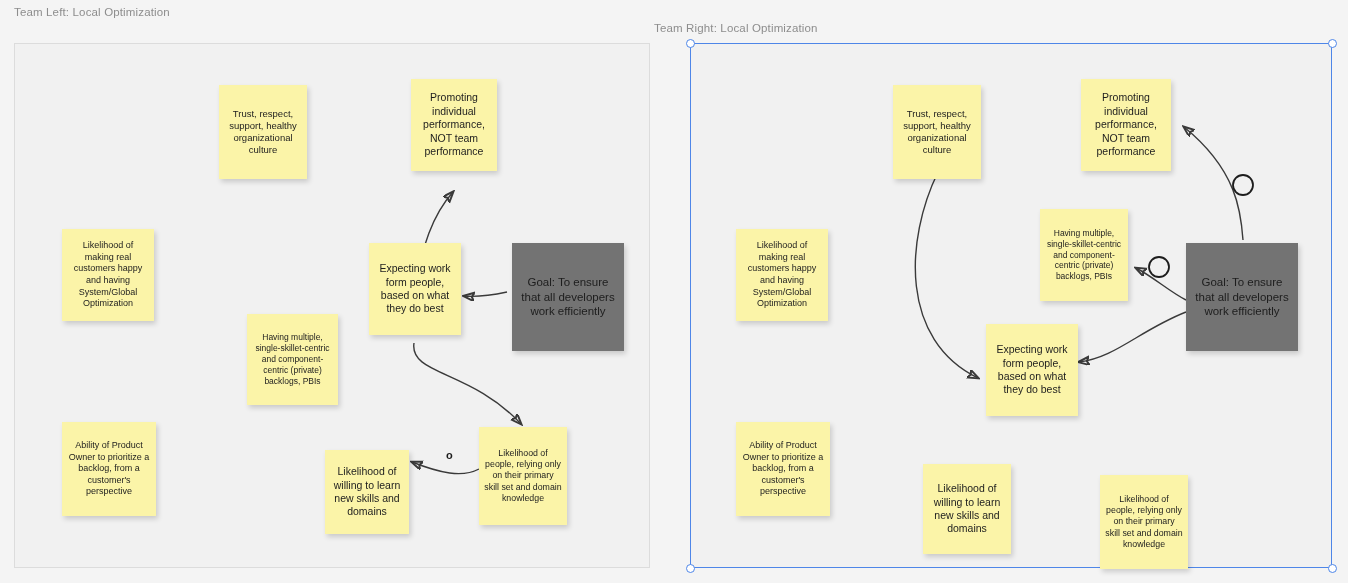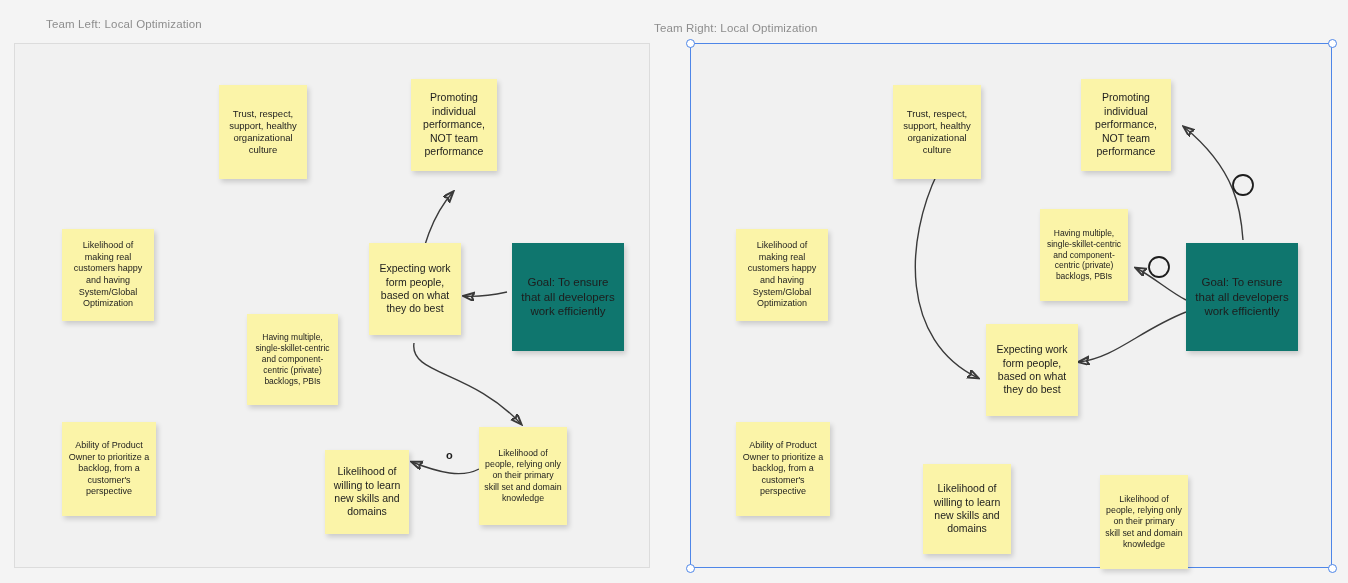--- a/index.html
+++ b/index.html
@@ -42,21 +42,21 @@
     display: flex;
     align-items: center;
     justify-content: center;
     text-align: center;
     padding: 2px 5px;
     line-height: 1.28;
     box-shadow: 2px 3px 5px rgba(0,0,0,.16);
     z-index: 20;
     word-break: break-word;
   }
-  .note.goal { background: #0f766e; }
+  .note.goal { background: #737373; }
 
   svg.links {
     position: absolute;
     left: 0; top: 0;
     width: 1348px; height: 583px;
     overflow: visible;
     z-index: 10;
     pointer-events: none;
   }
   svg.links path { fill: none; stroke: #3a3a3a; stroke-width: 1.4px; }
@@ -68,21 +68,21 @@
     font-weight: bold;
     color: #1d1d1d;
     z-index: 25;
   }
 </style>
 </head>
 <body>
 
 <div class="board">
 
-  <div class="frame-title" style="left:14px; top:18px;margin-left:32px;">Team Left: Local Optimization</div>
+  <div class="frame-title" style="left:14px; top:6px;">Team Left: Local Optimization</div>
   <div class="frame-title" style="left:654px; top:22px;">Team Right: Local Optimization</div>
 
   <div class="frame plain" style="left:14px; top:43px; width:636px; height:525px;"></div>
 
   <div class="frame selected" style="left:690px; top:43px; width:642px; height:525px;"></div>
   <div class="handle" style="left:686px; top:39px;"></div>
   <div class="handle" style="left:1328px; top:39px;"></div>
   <div class="handle" style="left:686px; top:564px;"></div>
   <div class="handle" style="left:1328px; top:564px;"></div>
 

